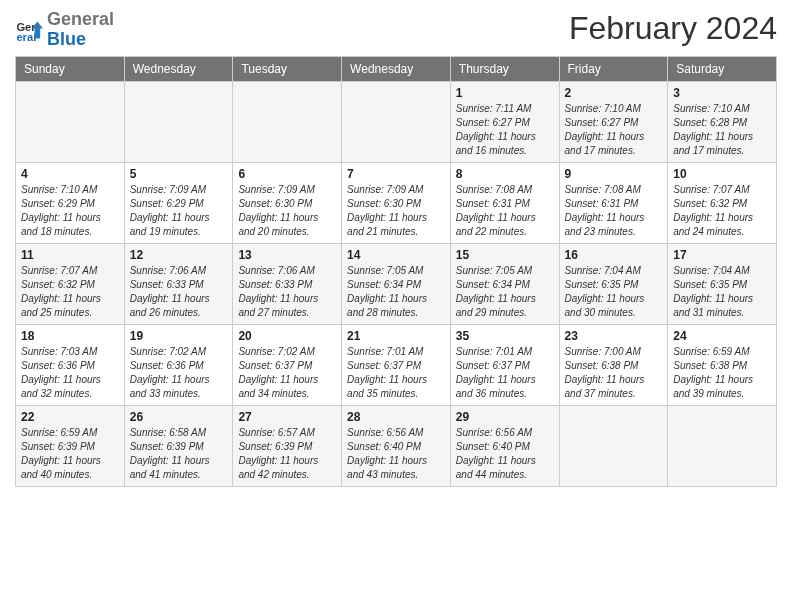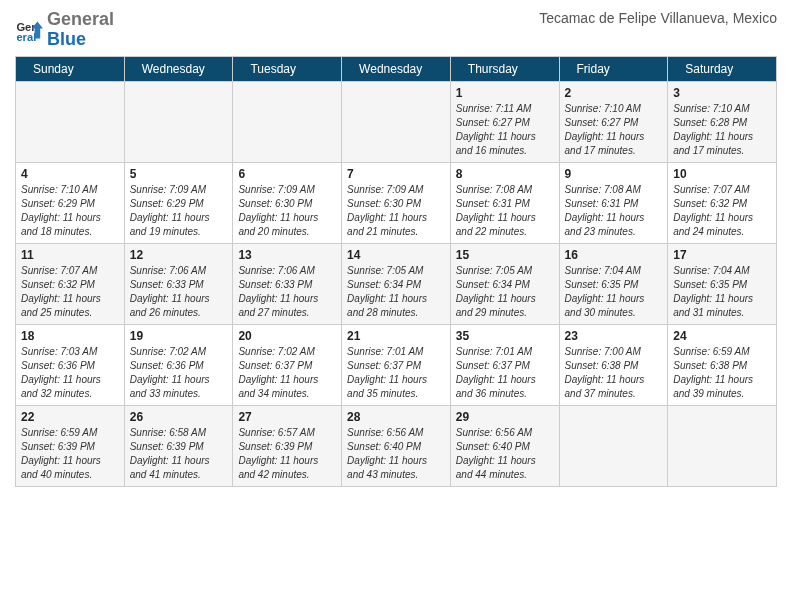--- a/index.html
+++ b/index.html
@@ -43,24 +43,24 @@
     .subtitle {
       font-size: 14px;
       color: #555;
     }
     table {
       width: 100%;
       border-collapse: collapse;
       font-size: 10.5px;
     }
     thead tr th {
-      background-color: #0c4a6e;
+      background-color: #737373;
       color: #fff;
       text-align: left;
-      padding: 5px 17px;
+      padding: 5px 8px;
       font-size: 12px;
       font-weight: normal;
       border: 1px solid #ccc;
     }
     tbody tr td {
       border: 1px solid #ccc;
       vertical-align: top;
       padding: 4px 5px;
       height: 80px;
       width: 14.28%;
@@ -94,21 +94,21 @@
       <text x="2" y="22" font-size="16" font-weight="bold" fill="#333">Gen</text>
       <text x="2" y="36" font-size="16" font-weight="bold" fill="#1a6db5">eral</text>
       <polygon points="32,8 40,18 36,18 36,32 28,32 28,18 24,18" fill="#2a7abf"></polygon>
     </svg>
     <div>
       <div class="logo-text"><span>General</span></div>
       <div class="logo-text"><span style="color:#1a6db5">Blue</span></div>
     </div>
   </div>
   <div class="title-block">
-    <div class="subtitle">Tecamac de Felipe Villanueva, Mexico</div>
+    <div class="main-title">February 2024</div>
   </div>
 </div>
 
 <table>
   <thead>
     <tr>
     <th>Sunday</th>
         <th>Wednesday</th>
         <th>Tuesday</th>
         <th>Wednesday</th>

